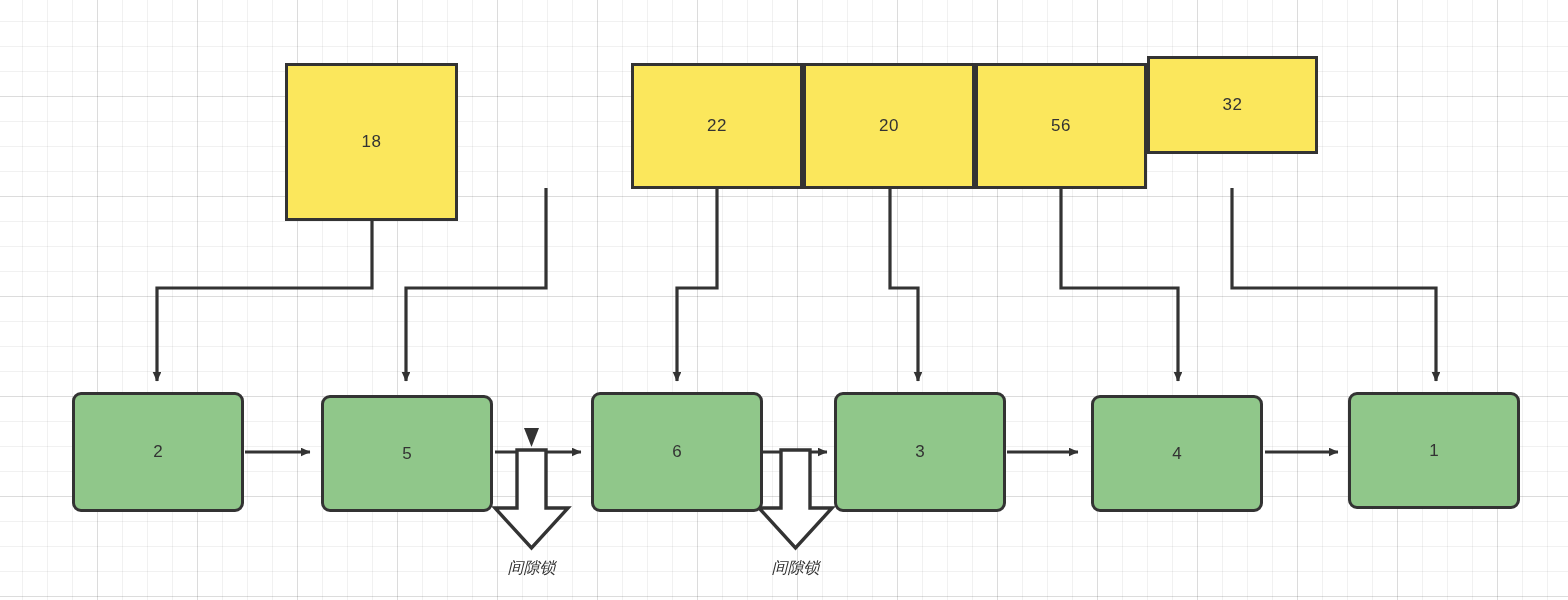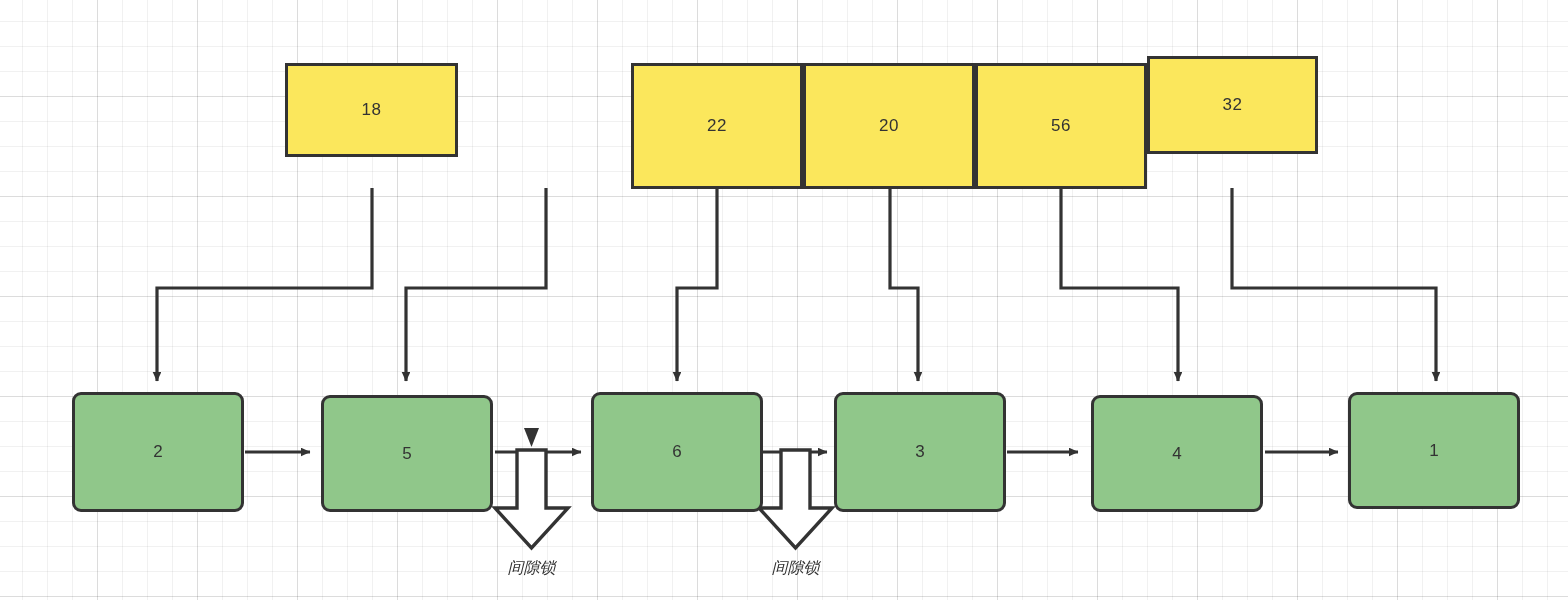--- a/index.html
+++ b/index.html
@@ -95,21 +95,21 @@
       <path d="M1265,452 L1338,452" marker-end="url(#ah)"></path>
     </g>
 
     <path d="M524,428 L539,428 L531.5,447 z" fill="#333333"></path>
 
     <path d="M517,450 L546,450 L546,508 L568,508 L531.5,548 L495,508 L517,508 z" fill="#FFFFFF" stroke="#333333" stroke-width="3.4" stroke-linejoin="miter"></path>
 
     <path d="M781,450 L810,450 L810,508 L832,508 L795.5,548 L759,508 L781,508 z" fill="#FFFFFF" stroke="#333333" stroke-width="3.4" stroke-linejoin="miter"></path>
   </svg>
 
-  <div class="index-cell" style="left:285px; top:63px; width:173px; height:94px;">
+  <div class="index-cell" style="left:285px; top:63px; width:173px; height:158px;">
     <span>18</span>
   </div>
   <div class="index-cell" style="left:631px; top:63px; width:172px; height:126px;">
     <span>22</span>
   </div>
   <div class="index-cell" style="left:803px; top:63px; width:172px; height:126px;">
     <span>20</span>
   </div>
   <div class="index-cell" style="left:975px; top:63px; width:172px; height:126px;">
     <span>56</span>

